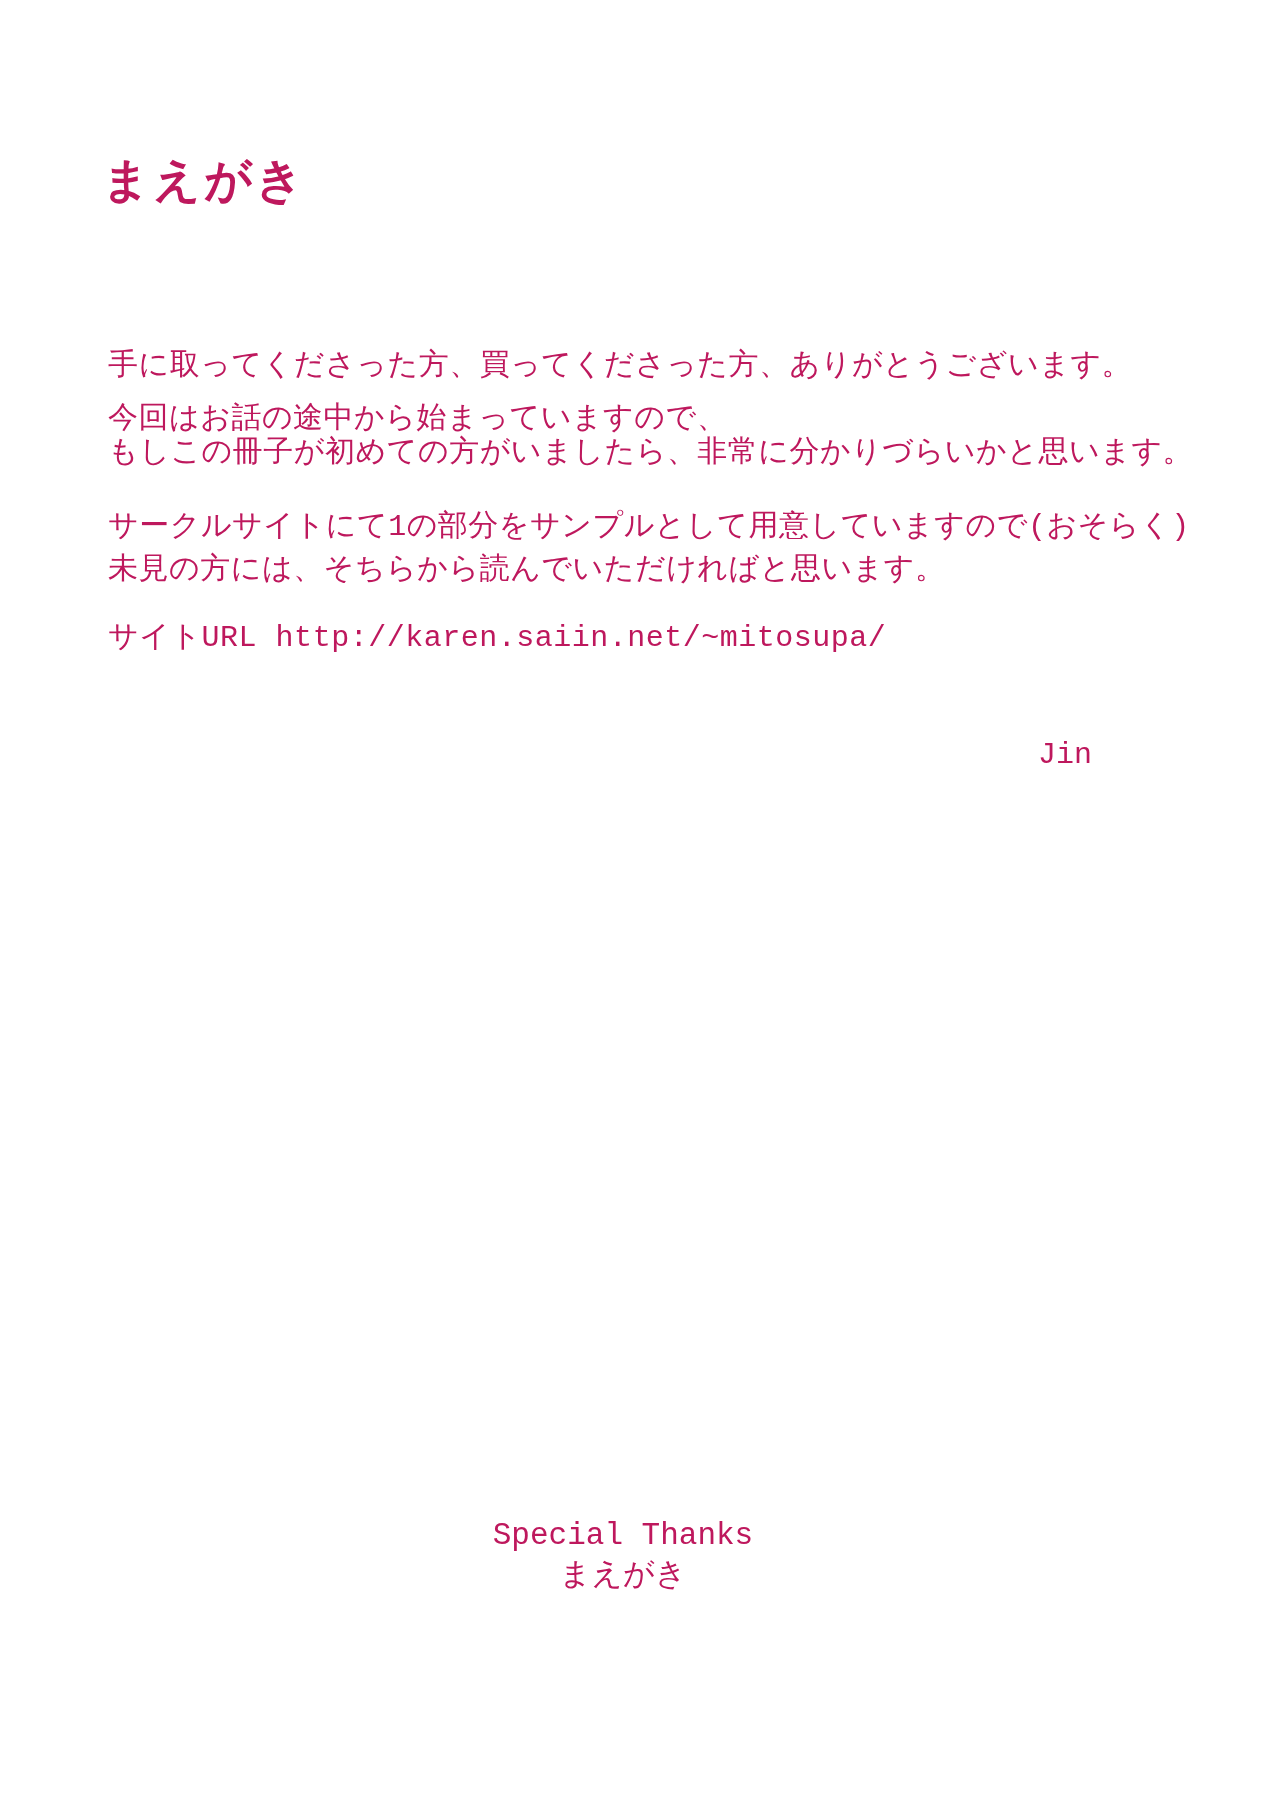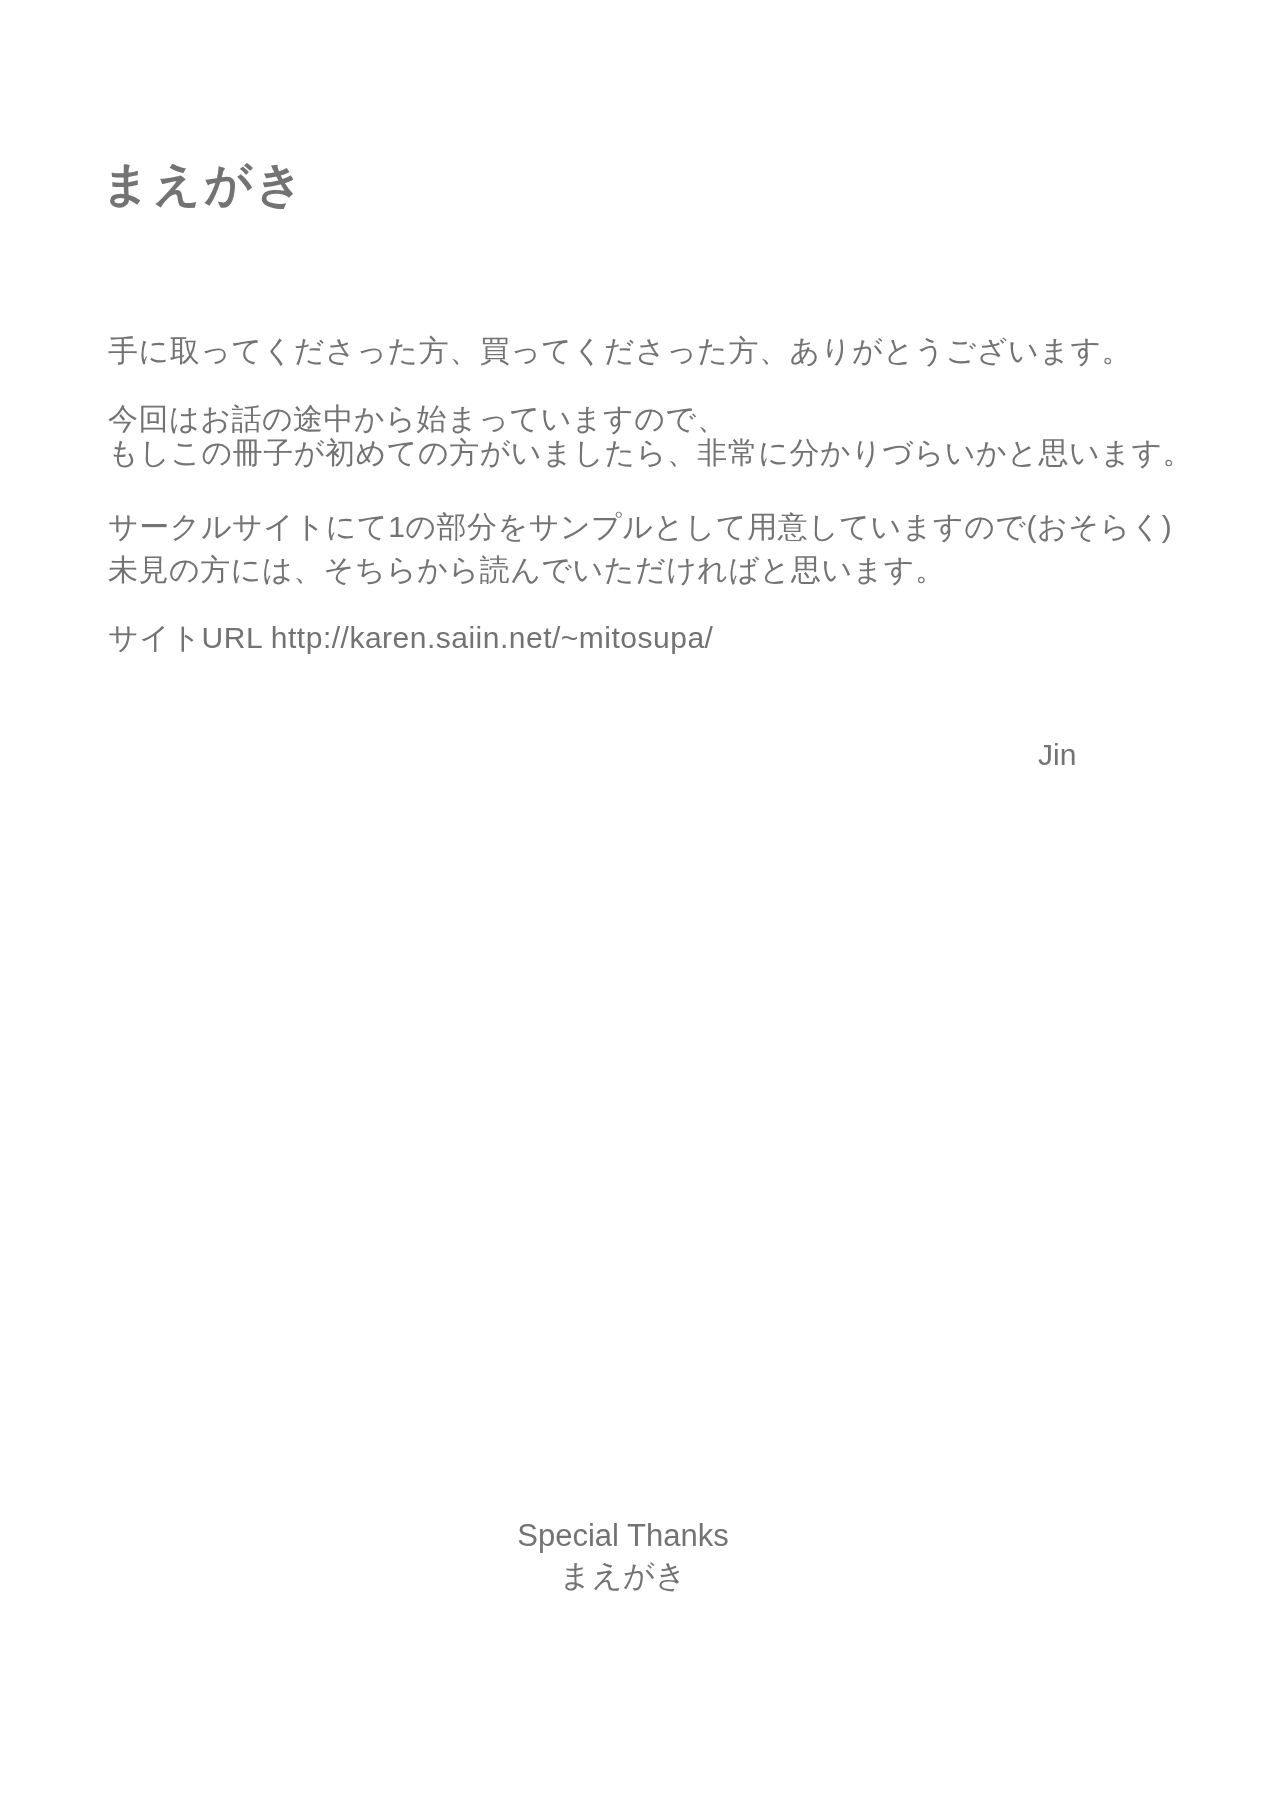--- a/index.html
+++ b/index.html
@@ -5,22 +5,22 @@
   html, body {
     margin: 0;
     padding: 0;
     background: #ffffff;
   }
   .page {
     position: relative;
     width: 1280px;
     height: 1815px;
     background: #ffffff;
-    color: #737373;
-    font-family: Liberation Sans, sans-serif;
+    color: #be185d;
+    font-family: Liberation Mono, monospace;
     overflow: hidden;
   }
   .title {
     position: absolute;
     left: 102px;
     top: 160px;
     margin: 0;
     font-size: 47px;
     font-weight: 600;
     letter-spacing: 3px;
@@ -29,21 +29,21 @@
   }
   .bline {
     position: absolute;
     left: 108px;
     margin: 0;
     font-size: 30px;
     line-height: 1;
     letter-spacing: 0.5px;
     white-space: nowrap;
   }
-  .bline.l1 { top: 336px; }
+  .bline.l1 { top: 351px; }
   .bline.l2 { top: 404px; }
   .bline.l3 { top: 438px; }
   .bline.l4 { top: 512px; }
   .bline.l5 { top: 555px; }
   .bline.l6 { top: 623px; }
   .signature {
     position: absolute;
     left: 1028px;
     top: 730px;
     margin: 10px;

